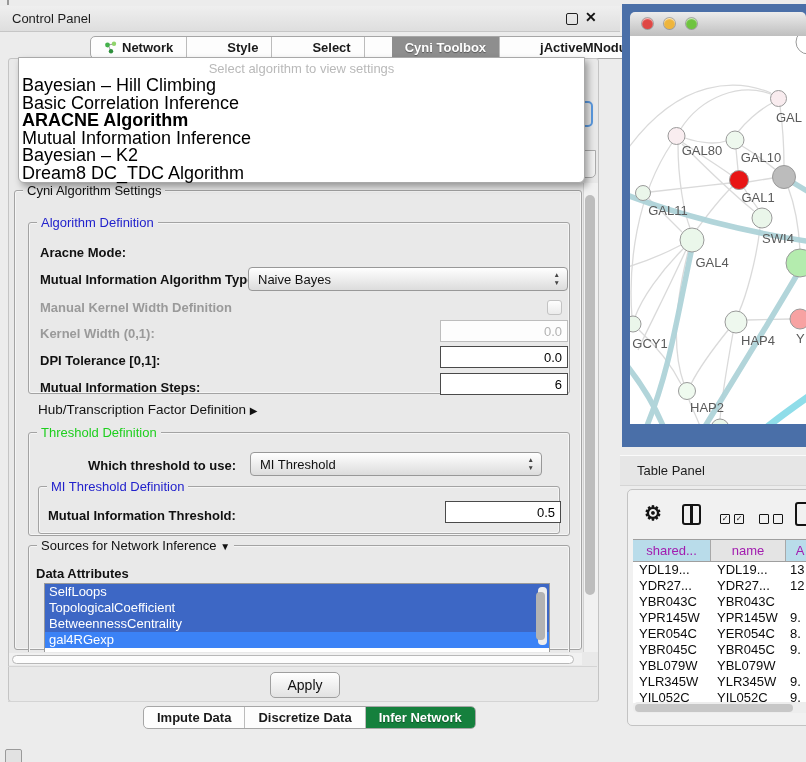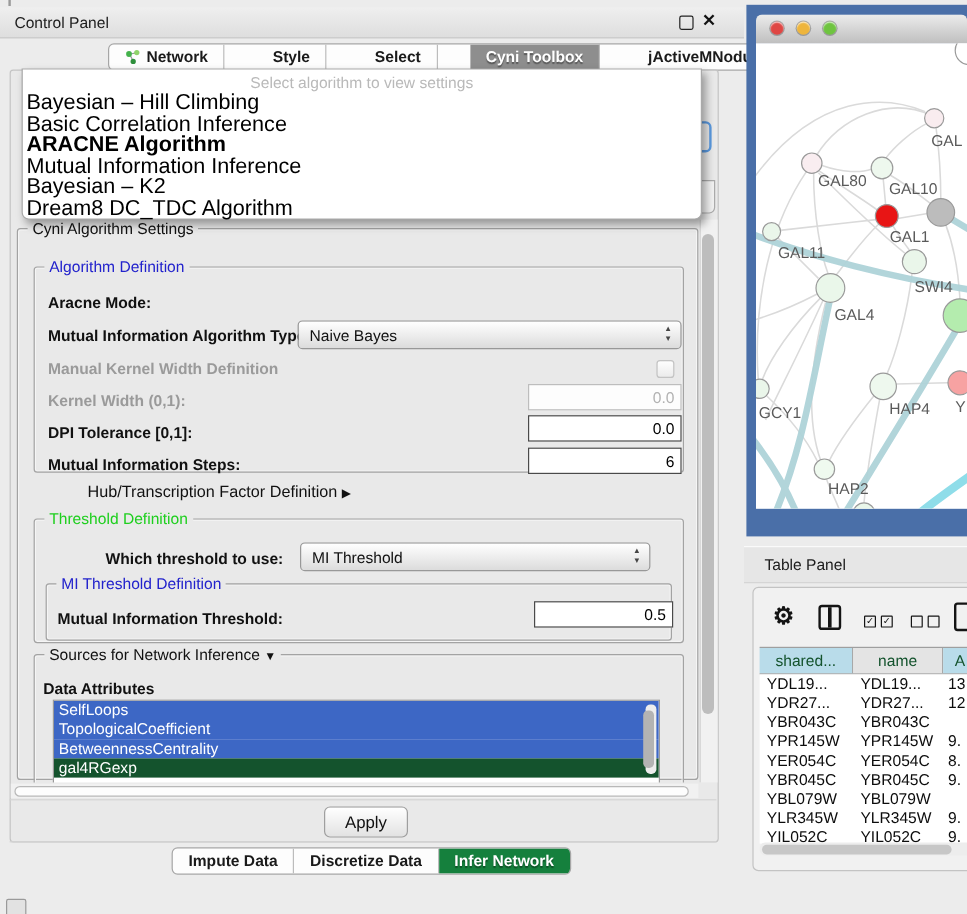--- a/index.html
+++ b/index.html
@@ -80,21 +80,21 @@
   .tp-box{left:627px;top:489px;width:185px;height:235px;background:#f1f1f1;
     border:1px solid #c3c3c3;border-radius:5px;overflow:hidden;}
   .tb-ico{position:absolute;color:#141414;}
   .ico-cols{width:15px;height:17px;border:2.5px solid #141414;border-radius:3px;}
   .ico-cols:before{content:"";position:absolute;left:6px;top:0;width:2.5px;height:17px;background:#141414;}
   .cbx{display:inline-block;width:8px;height:8px;border:1.5px solid #141414;border-radius:1px;
     font-size:8px;line-height:8px;text-align:center;vertical-align:middle;margin-right:4px;}
   .ico-file{width:16px;height:20px;border:2.5px solid #141414;border-radius:3px 6px 3px 3px;}
   .tbl{position:absolute;left:5px;top:49px;width:178px;}
   .thr{display:flex;height:21px;border-top:1px solid #9f9f9f;border-bottom:1px solid #9f9f9f;}
-  .th{box-sizing:border-box;border-right:1px solid #a8a8a8;font-size:13px;color:#14532d;
+  .th{box-sizing:border-box;border-right:1px solid #a8a8a8;font-size:13px;color:#a21caf;
     display:flex;align-items:center;justify-content:center;background:#e4e4e4;}
   .rows{height:141px;overflow:hidden;background:#fff;}
   .tr{display:flex;height:16px;line-height:16px;font-size:13px;color:#0c0c0c;}
   .td{box-sizing:border-box;padding-left:6px;white-space:nowrap;overflow:hidden;}
   .c1{width:78px;} .c2{width:75px;} .c3{flex:1;padding-left:4px;}
   .tp-hsb{position:absolute;left:5px;top:212px;width:178px;height:11px;background:#ededed;border-radius:5px;}
   .tp-hsb-th{position:absolute;left:2px;top:1.5px;width:158px;height:8px;background:#c7c7c7;border-radius:4px;}
   .tick{left:7px;top:0;width:2px;height:5px;background:#999;}
   text{font-family:"Liberation Sans",sans-serif;font-size:13px;fill:#5a5a5a;}
 </style>
@@ -165,21 +165,21 @@
   </div>
   <span class="lab dis" style="left:32px;top:118px;">Manual Kernel Width Definition</span>
   <div class="chk" style="left:539px;top:118px;"></div>
   <span class="lab dis" style="left:32px;top:144px;">Kernel Width (0,1):</span>
   <div class="fld dis" style="left:432px;top:138px;width:128px;">0.0</div>
   <span class="lab" style="left:32px;top:171px;">DPI Tolerance [0,1]:</span>
   <div class="fld strong" style="left:432px;top:164px;width:128px;">0.0</div>
   <span class="lab" style="left:32px;top:198px;">Mutual Information Steps:</span>
   <div class="fld strong" style="left:432px;top:191px;width:128px;">6</div>
 
-  <span class="lab" style="left:30px;top:220px;font-weight:normal;font-size:13.5px;margin-left:35px;">
+  <span class="lab" style="left:30px;top:220px;font-weight:normal;font-size:13.5px;">
     <span>Hub/Transcription Factor Definition</span>
     <span class="tri"> ▶</span>
   </span>
 
   <div class="grp" style="left:20px;top:250px;width:540px;height:102px;">
     <span class="grp-lab" style="color: rgb(30, 207, 30);">Threshold Definition</span>
   </div>
   <span class="lab" style="left:80px;top:276px;">Which threshold to use:</span>
   <div class="combo" style="left:242px;top:270px;width:292px;">
     <span>MI Threshold</span>
@@ -198,21 +198,21 @@
     <span class="grp-lab" style="color:#111;">
       <span>Sources for Network Inference</span>
       <span class="tri"> ▼</span>
     </span>
   </div>
   <span class="lab" style="left:28px;top:384px;">Data Attributes</span>
   <div class="listbox" style="left:36px;top:401px;width:504px;height:70px;">
     <div class="li" style="background: rgb(61, 103, 197);">SelfLoops</div>
     <div class="li" style="background: rgb(61, 103, 197);">TopologicalCoefficient</div>
     <div class="li" style="background: rgb(61, 103, 197);">BetweennessCentrality</div>
-    <div class="li" style="background: #14532d;">gal4RGexp</div>
+    <div class="li" style="background: #3b82f6;">gal4RGexp</div>
     <div class="lb-sb">
         <div class="lb-th"></div>
       </div>
   </div>
 </div>
 
 <div class="abs vsb"></div>
 <div class="abs vsb-th"></div>
 <div class="abs hsb"></div>
 <div class="abs hsb-th"></div>

